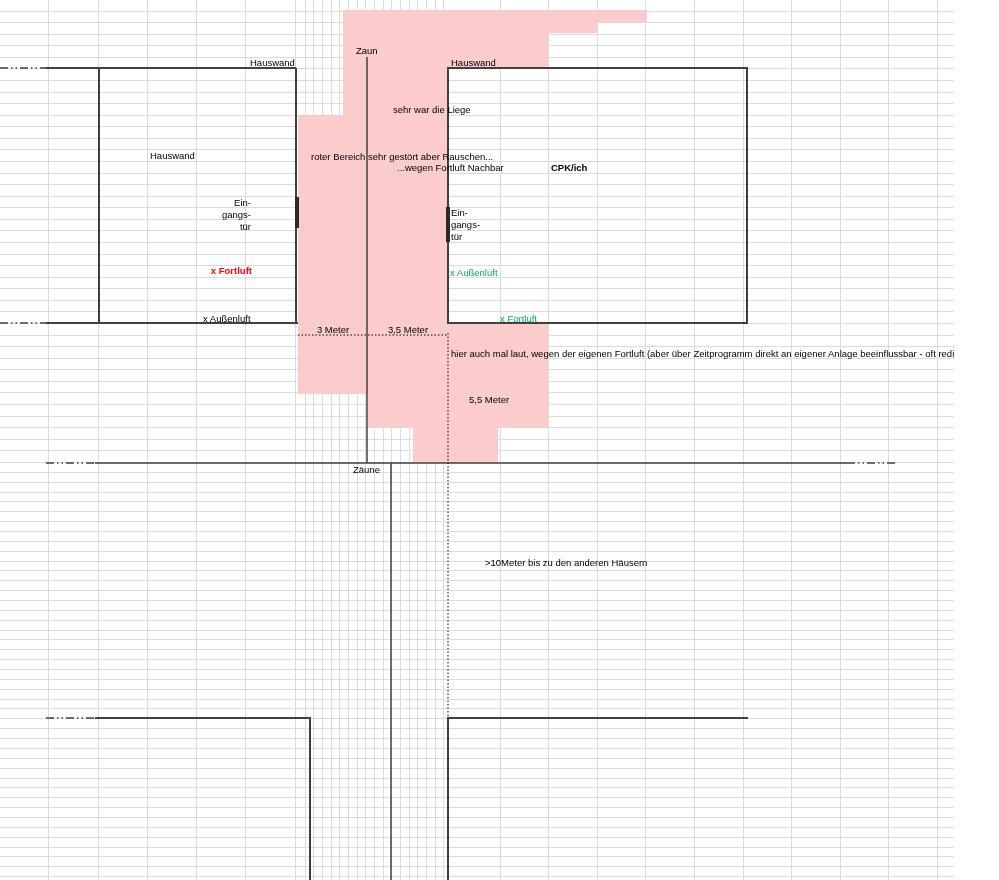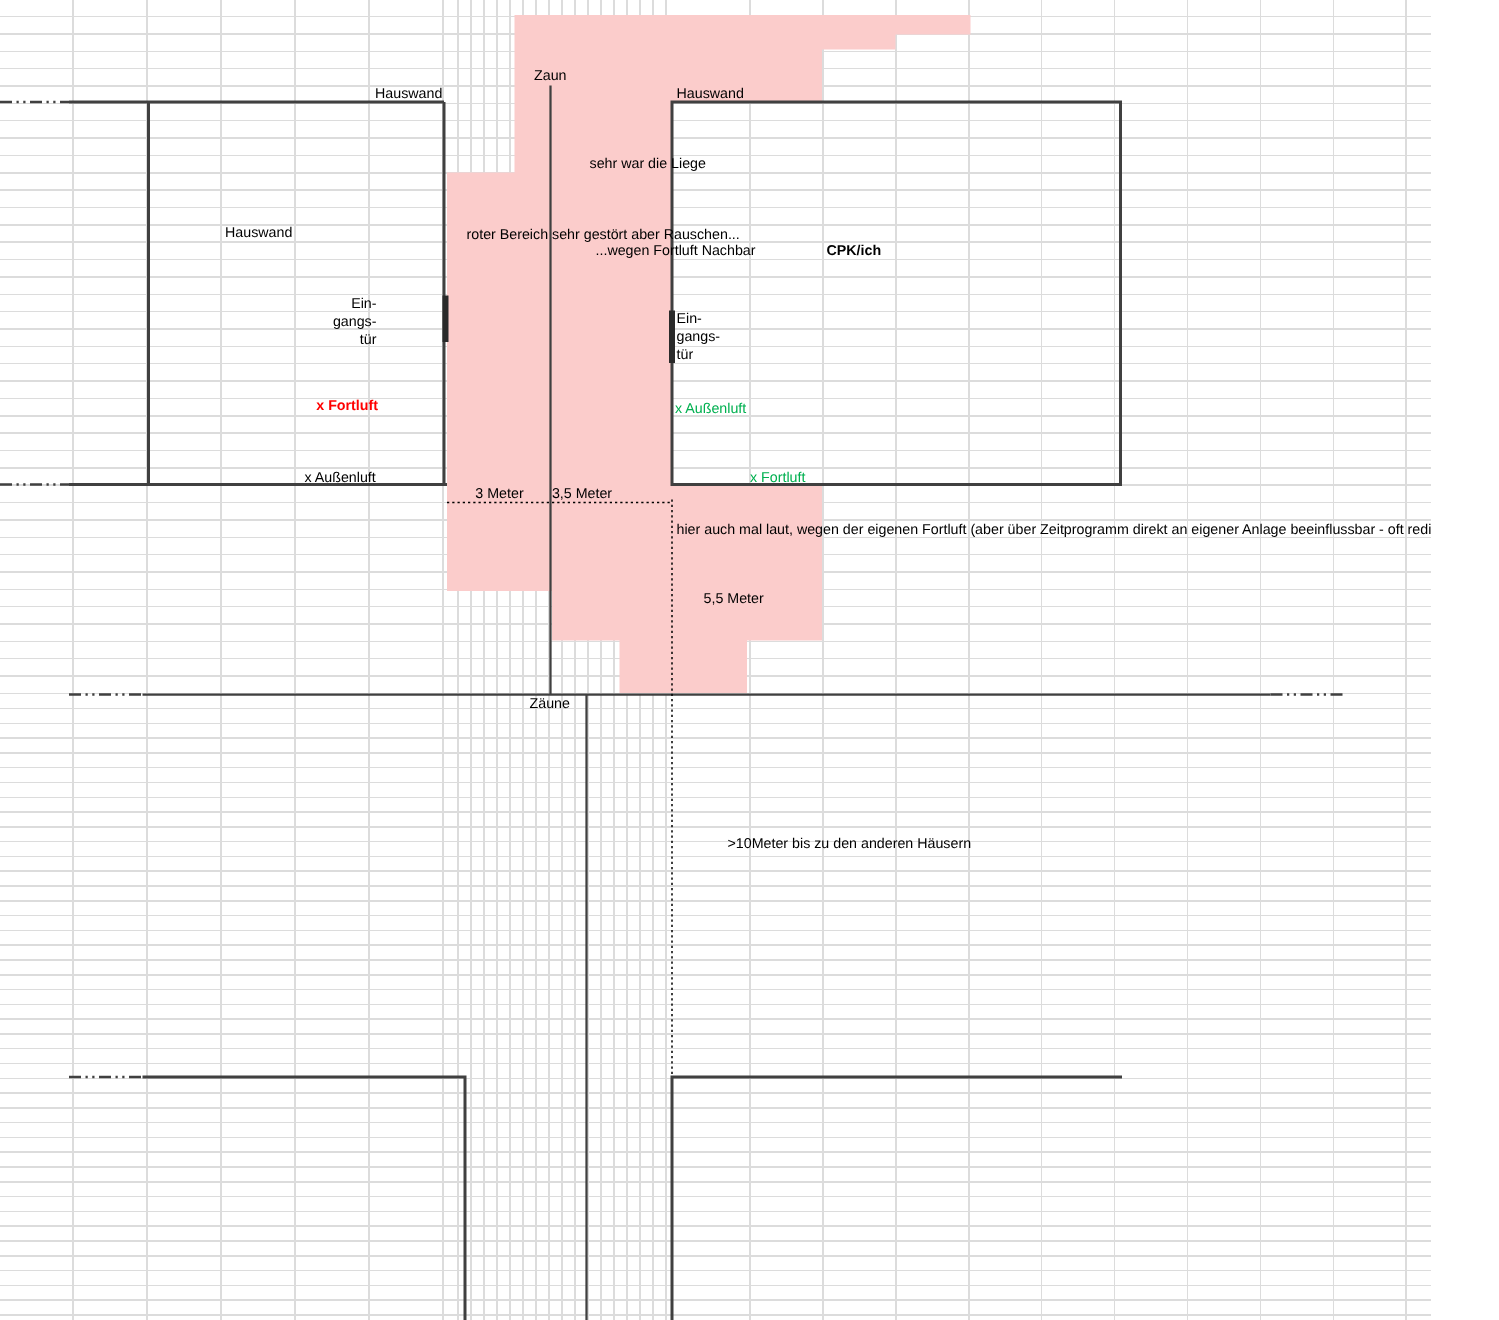--- a/index.html
+++ b/index.html
@@ -103,20 +103,20 @@
     <div>gangs-</div>
     <div>tür</div>
   </div>
 
   <div class="lbl red" style="right:702px;top:265px;">x Fortluft</div>
   <div class="lbl green" style="left:450px;top:267px;">x Außenluft</div>
   <div class="lbl" style="left:203px;top:313px;">x Außenluft</div>
   <div class="lbl green" style="left:500px;top:313px;">x Fortluft</div>
 
   <div class="lbl center" style="left:298px;top:324px;width:70px;">3 Meter</div>
-  <div class="lbl center" style="left:348px;top:324px;width:80px;">3,5 Meter</div>
+  <div class="lbl center" style="left:368px;top:324px;width:80px;">3,5 Meter</div>
 
   <div class="lbl" style="left:451px;top:348px;">hier auch mal laut, wegen der eigenen Fortluft (aber über Zeitprogramm direkt an eigener Anlage beeinflussbar - oft redizierte Lüftung eingestellt)</div>
   <div class="lbl" style="left:451px;top:394px;margin-left:18px;">5,5 Meter</div>
   <div class="lbl" style="left:353px;top:464px;text-align:center;">Zäune</div>
   <div class="lbl" style="left:452px;top:557px;margin-left:33px;">&gt;10Meter bis zu den anderen Häusern</div>
 
 </div>
 
 </body></html>

